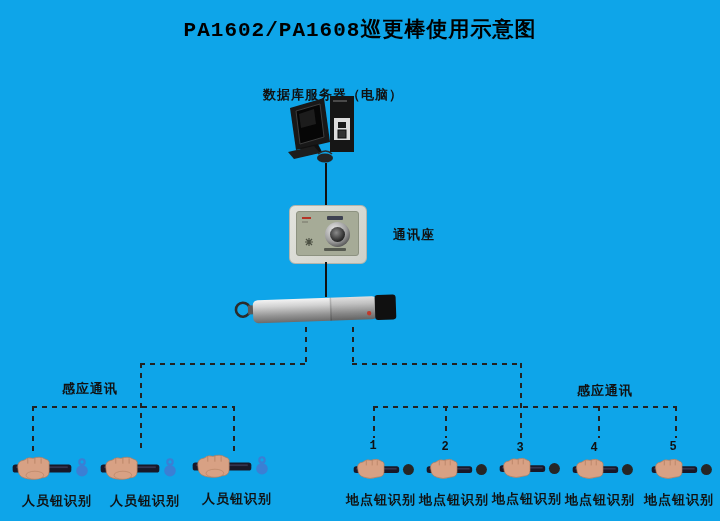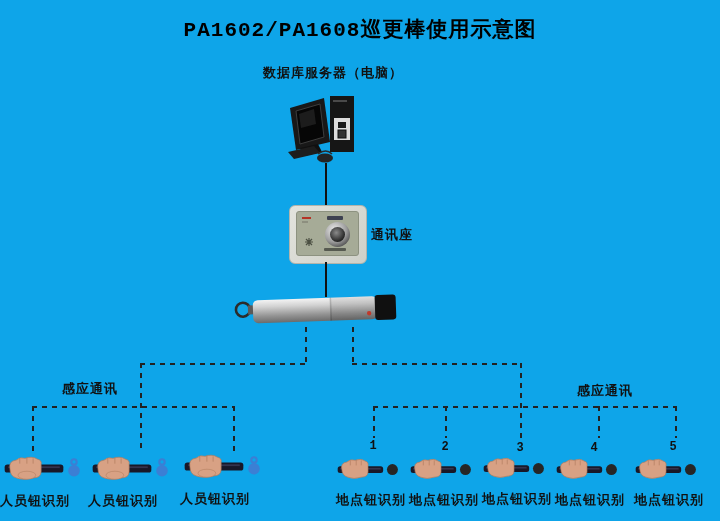--- a/index.html
+++ b/index.html
@@ -33,31 +33,31 @@
     background:#a6ab97;border:1px solid #8d9280;border-radius:3px;}
   .dock-socket{position:absolute;right:8px;top:10px;width:25px;height:25px;border-radius:50%;
     background:radial-gradient(circle at 38% 32%,#ececec,#9c9c9c 52%,#5c5c5c 75%,#474747);}
   .dock-socket::after{content:"";position:absolute;left:5px;top:5px;right:5px;bottom:5px;
     border-radius:50%;background:radial-gradient(circle at 42% 38%,#8a8a8a,#1d1d1d 75%);}
   .dock-redmark{position:absolute;left:5px;top:5px;width:9px;height:2px;background:#b43326;}
   .dock-redmark2{position:absolute;left:5px;top:9px;width:6px;height:2px;background:#8d8f7f;}
   .dock-brand{position:absolute;left:30px;top:4px;width:16px;height:4px;background:#3d4150;border-radius:1px;}
   .dock-text{position:absolute;left:27px;bottom:4px;width:22px;height:3px;background:#565a50;border-radius:1px;}
 
-  .unit{position:absolute;text-align:left;}
+  .unit{position:absolute;text-align:right;}
   .unit .lbl-u{font-size:13px;font-weight:bold;letter-spacing:1px;white-space:nowrap;display:block;margin-top:2px;}
 </style>
 </head>
 <body>
 
 <div id="canvas">
 
   <div class="title">PA1602/PA1608巡更棒使用示意图</div>
 
-  <div class="lbl" style="left:263px;top:64px;">数据库服务器（电脑）</div>
+  <div class="lbl" style="left:263px;top:86px;">数据库服务器（电脑）</div>
 
   <div style="position:absolute;left:288px;top:96px;">
     <svg width="74" height="68" viewBox="0 0 74 68">
       <rect x="42" y="0" width="24" height="56" fill="#161616"></rect>
       <rect x="45" y="4" width="14" height="2" fill="#4a4a4a"></rect>
       <rect x="46" y="22" width="16" height="22" fill="#dddddd"></rect>
       <rect x="50" y="26" width="8" height="6" fill="#1a1a1a"></rect>
       <rect x="50" y="34" width="8" height="8" fill="#333333" stroke="#111" stroke-width="1"></rect>
       <polygon points="2,12 36,2 42,46 8,54" fill="#181818"></polygon>
       <polygon points="8,15 32,8 36,41 12,48" fill="#060606" stroke="#3d3d3d" stroke-width="1"></polygon>
@@ -76,21 +76,21 @@
       <div class="dock-redmark"></div>
       <div class="dock-redmark2"></div>
       <div class="dock-brand"></div>
       <div class="dock-socket"></div>
       <div class="dock-text"></div>
       <svg width="12" height="12" viewBox="0 0 12 12" style="position:absolute;left:6px;top:24px;">
         <path d="M2 6 L10 6 M6 2 L6 10 M3 3 L9 9 M9 3 L3 9" stroke="#4c5043" stroke-width="1.2"></path>
       </svg>
     </div>
   </div>
-  <div class="lbl" style="left:371px;top:226px;">通讯座</div>
+  <div class="lbl" style="left:393px;top:226px;">通讯座</div>
 
   <div class="solid-v" style="left:325px;top:262px;height:35px;"></div>
 
   <div style="position:absolute;left:234px;top:292px;">
     <svg width="172" height="36" viewBox="0 0 172 36">
       <defs>
         <linearGradient id="metal" x1="0" y1="0" x2="0" y2="1">
           <stop offset="0" stop-color="#f4f4f4"></stop>
           <stop offset="0.3" stop-color="#d2d2d2"></stop>
           <stop offset="0.7" stop-color="#949494"></stop>

